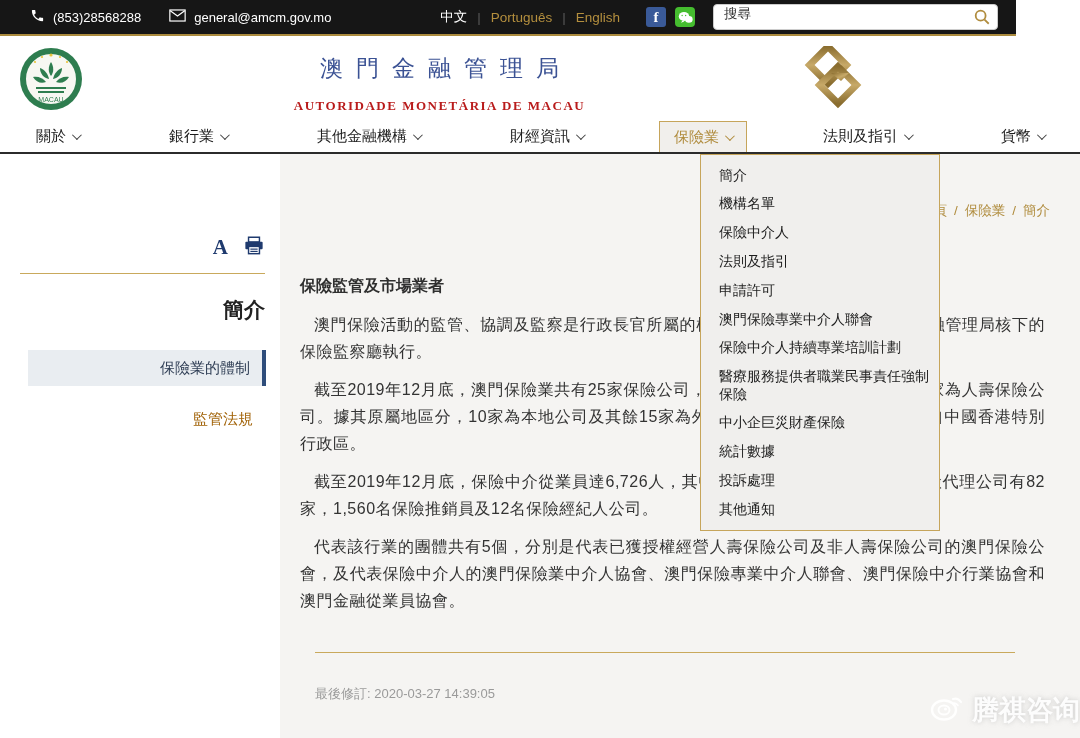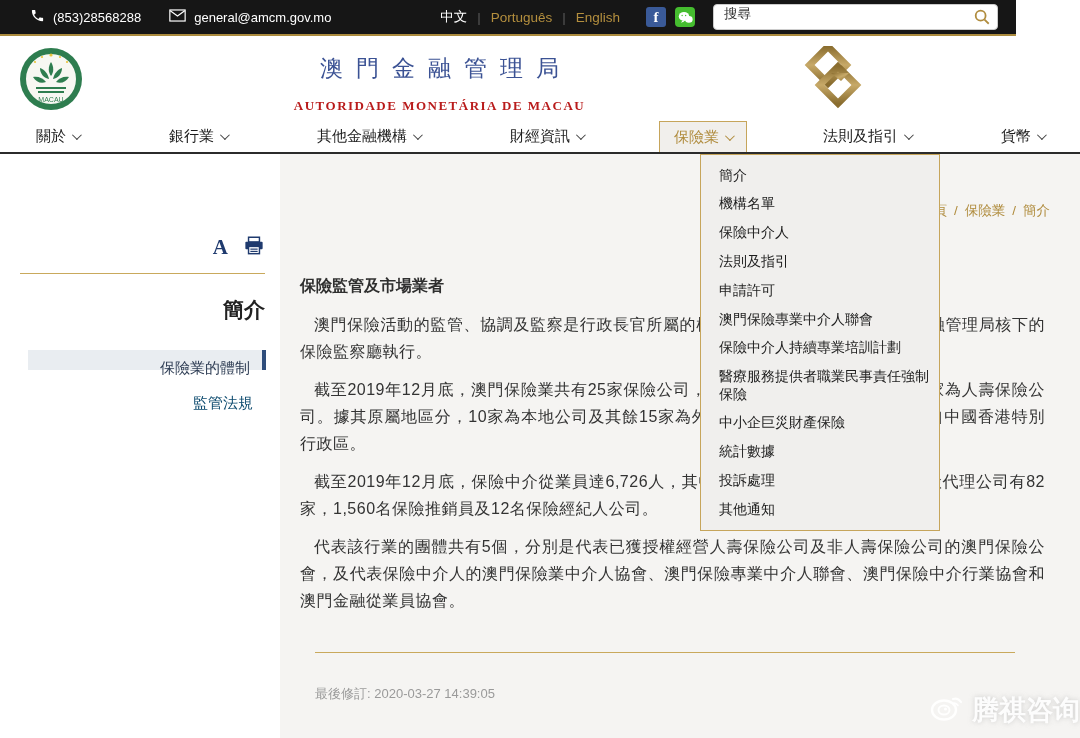--- a/index.html
+++ b/index.html
@@ -75,24 +75,24 @@
   
   .sidebar { position:absolute; left:0; top:154px; width:280px; height:584px; background:#fff; }
   .side-tools { display:flex; justify-content:flex-end; align-items:center; gap:16px;
                 margin:82px 16px 0 0; }
   .font-size-a { font-family:"Liberation Serif","DejaVu Serif",serif; font-size:21px; font-weight:bold;
                  color:#1f3a6e; cursor:pointer; line-height:1; }
   .side-sep { border:none; border-top:1px solid #c9a95c; margin:14px 15px 0 20px; }
   .side-heading { text-align:right; font-size:21px; font-weight:bold; color:#222;
                   margin:22px 15px 0 0; }
   .side-item { text-align:right; font-size:15px; cursor:pointer; }
-  .side-item.active { background:#e9edf1; color:#2f3e55; height:20px; line-height:36px;
+  .side-item.active { background:#e9edf1; color:#2f3e55; height:36px; line-height:36px;
                       margin:26px 14px 0 28px; padding-right:12px;
                       border-right:4px solid #2e4d7b; }
-  .side-item.gold { color:#0c4a6e; margin:24px 27px 0 0; }
+  .side-item.gold { color:#a16207; margin:24px 27px 0 0; }
 
   
   .watermark { position:absolute; right:0; bottom:10px; display:flex; align-items:center; gap:8px;
                color:rgba(255,255,255,0.92); font-size:27px; font-weight:bold;
                text-shadow:0 0 5px rgba(170,170,170,0.55); z-index:30; }
 </style>
 </head>
 <body>
 
 <div id="page">

